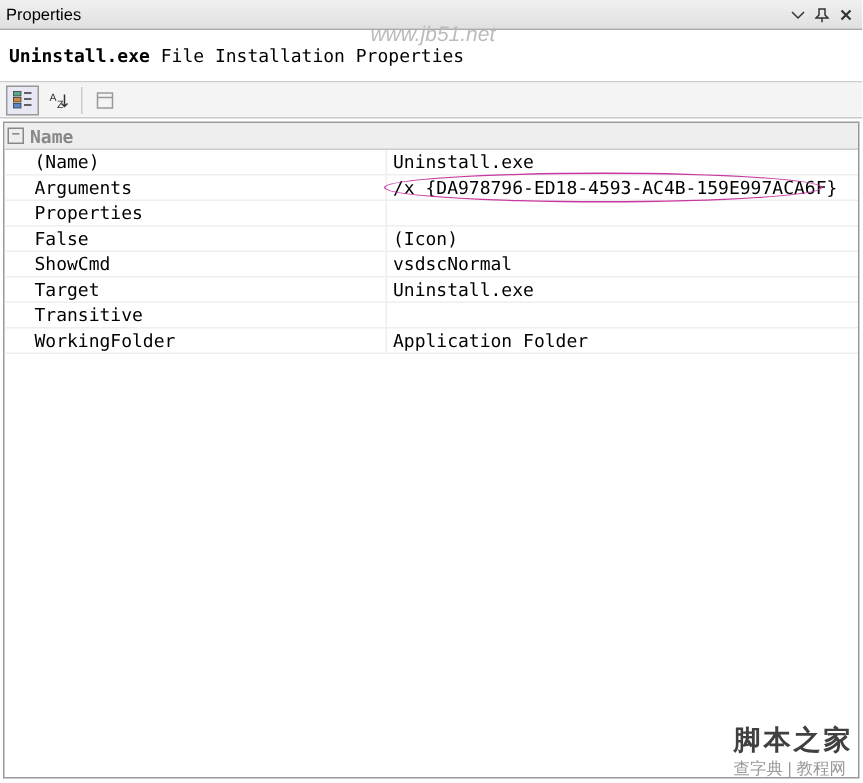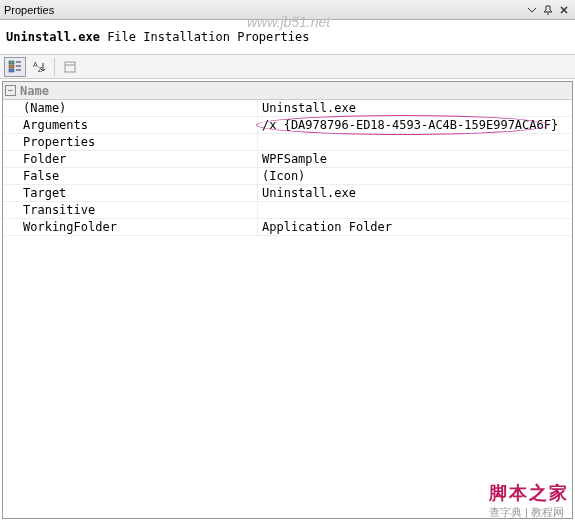--- a/index.html
+++ b/index.html
@@ -104,21 +104,21 @@
   pointer-events: none;
 }
 .footer {
   position: absolute;
   bottom: 2px;
   right: 6px;
   color: #999;
   font-size: 11px;
   font-family: sans-serif;
 }
-.footer .red { color: #be185d; font-size: 18px; font-family: Liberation Serif, serif; font-weight: bold; letter-spacing: 2px; }
+.footer .red { color: #404040; font-size: 18px; font-family: Liberation Serif, serif; font-weight: bold; letter-spacing: 2px; }
 </style>
 </head>
 <body>
 
 <div class="titlebar">
   <span>Properties</span>
   <span class="spacer"></span>
   <span class="wm">www.jb51.net</span>
   <span class="spacer"></span>
   <span class="ctl">
@@ -181,26 +181,26 @@
       </div>
       <div class="row">
         <div class="lbl">Arguments</div>
         <div class="val">/x {DA978796-ED18-4593-AC4B-159E997ACA6F}<div class="highlight-ellipse"></div></div>
       </div>
       <div class="row">
         <div class="lbl">Properties</div>
         <div class="val"></div>
       </div>
       <div class="row">
-        <div class="lbl">Folder</div>
-        <div class="val">WPFSample</div>
-      </div>
-      <div class="row">
         <div class="lbl">False</div>
         <div class="val">(Icon)</div>
+      </div>
+      <div class="row">
+        <div class="lbl">ShowCmd</div>
+        <div class="val">vsdscNormal</div>
       </div>
       <div class="row">
         <div class="lbl">Target</div>
         <div class="val">Uninstall.exe</div>
       </div>
       <div class="row">
         <div class="lbl">Transitive</div>
       </div>
       <div class="row">
         <div class="lbl">WorkingFolder</div>

